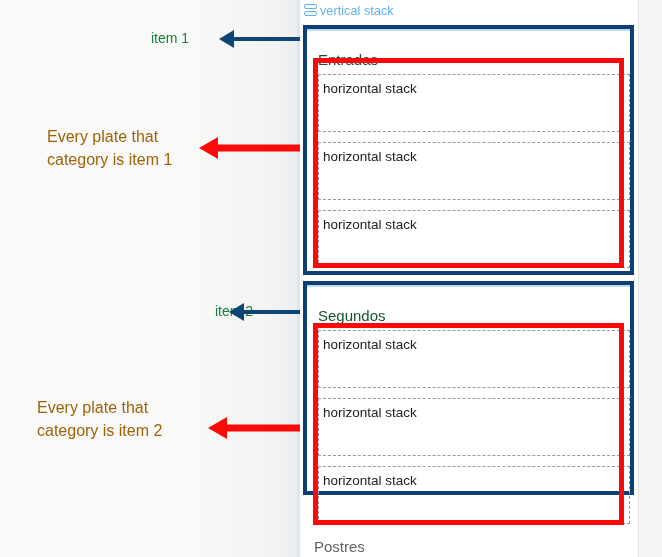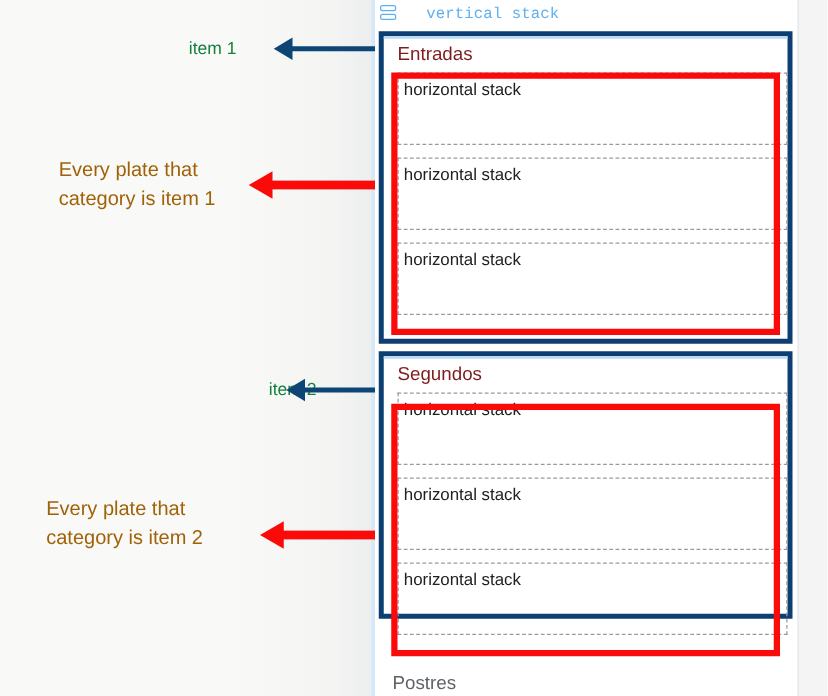--- a/index.html
+++ b/index.html
@@ -53,21 +53,21 @@
     background:#ffffff;
   }
   #right-gutter{
     position:absolute; left:638px; top:0; width:24px; height:557px;
     background:#f4f4f4; border-left:1px solid #e3e7ea;
   }
 
   
   #vstack-header{
     position:absolute; left:4px; top:1px; height:19px;
-    display:flex; align-items:center; gap:24px;font-family:Liberation Mono, monospace;
+    display:flex; align-items:center; gap:3px;
   }
   #vstack-header .vs-label{
     color:#5fb0ef; font-size:12.5px; letter-spacing:.1px;
   }
   .vstack-icon{ width:13px; height:13px; position:relative; display:block; }
   .vstack-icon i{
     position:absolute; left:0; width:13px; height:5px; display:block;
     border:1.6px solid #5fb0ef; border-radius:2px; background:transparent;
   }
   .vstack-icon i:nth-child(1){ top:0; }
@@ -76,22 +76,22 @@
   
   .cat-group{
     position:absolute; left:3px; width:331px;
     border:4px solid #0d3f72;
     background:#ffffff;
   }
   .cat-group .hairline{
     position:absolute; left:0; right:0; top:0; height:2px; background:#b9dcf5;
   }
   .cat-title{
-    color:#7f1d1d; font-size:15px;
-    padding:6px 0 6px 11px;
+    color:#14532d; font-size:15px;
+    padding:22px 0 6px 11px;
   }
 
   
   .red-box{
     position:absolute;
     border:5px solid #fb0a0a;
     background:transparent;
     pointer-events:none;
   }
 

